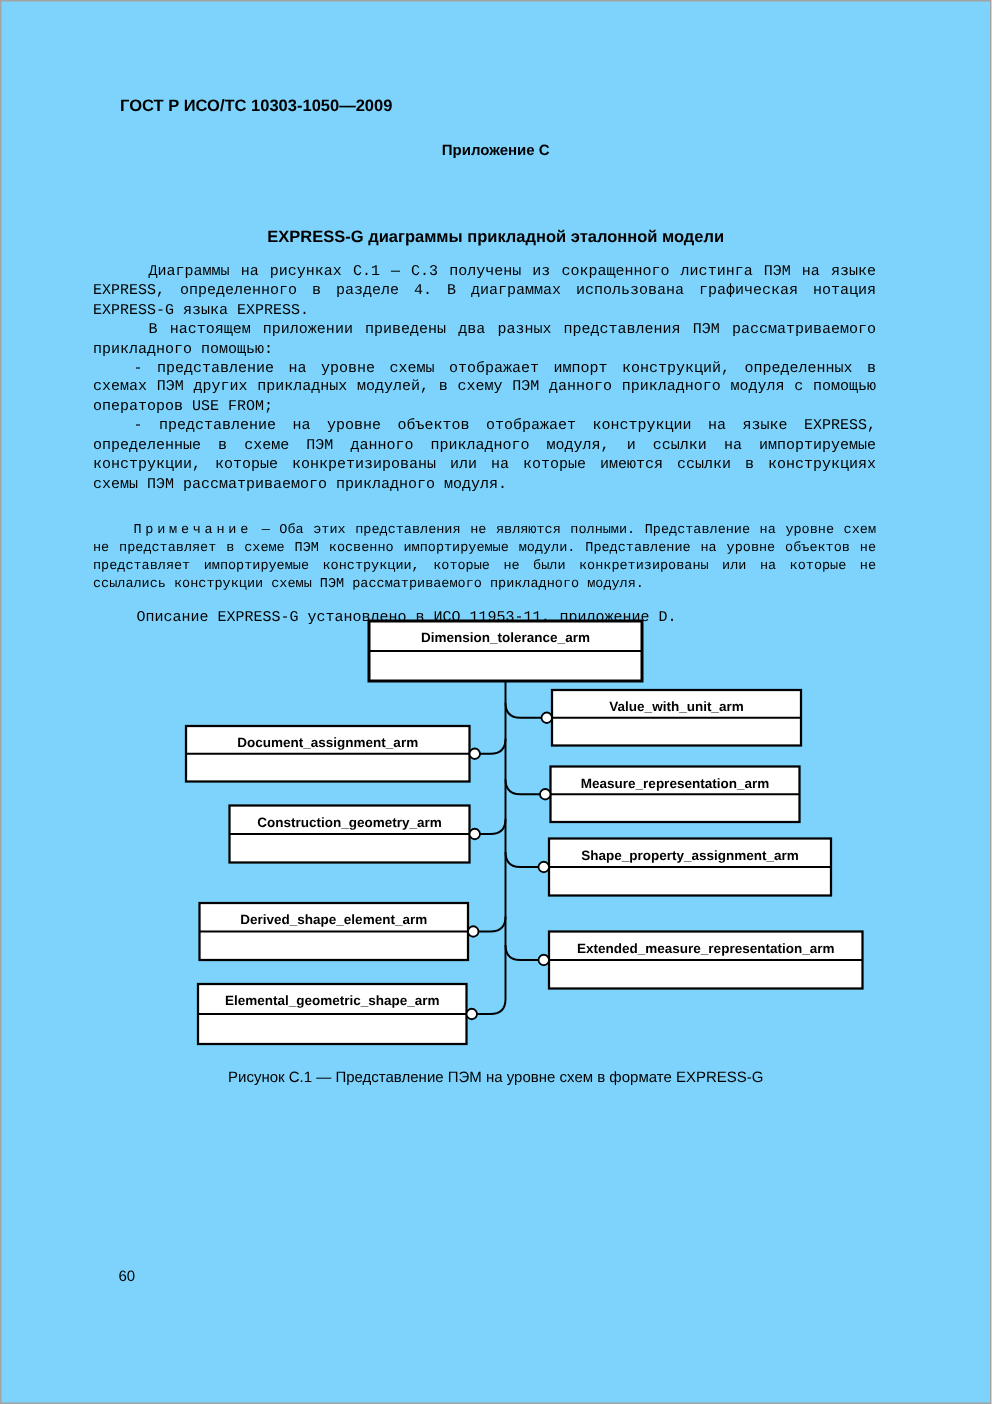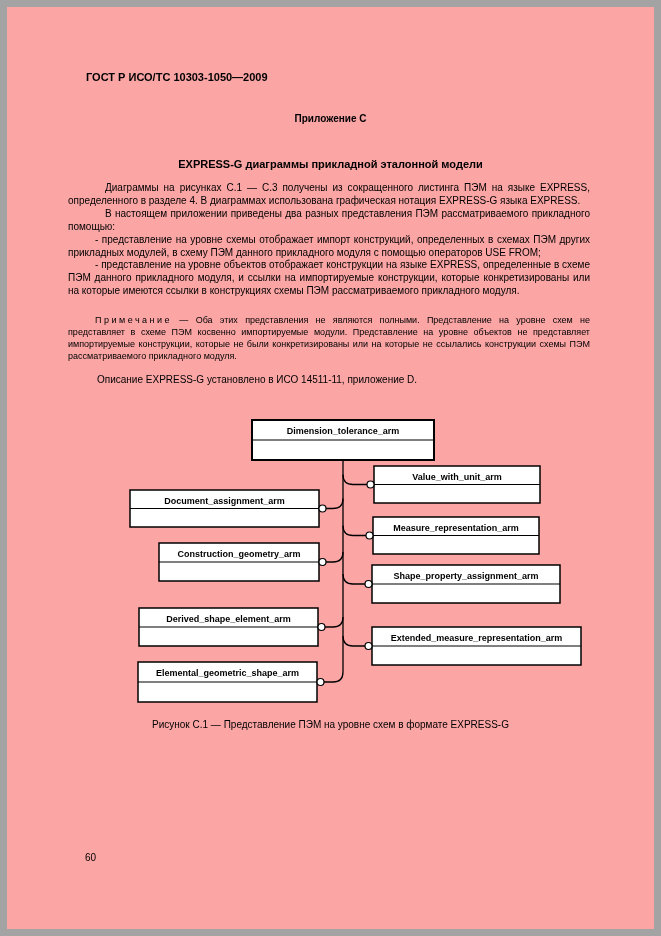--- a/index.html
+++ b/index.html
@@ -1,39 +1,39 @@
 <!DOCTYPE html>
 <html><head>
 <meta charset="utf-8">
 <style>
   html, body { margin:0; padding:0; background:#ffffff; }
   .page {
     position:relative;
     width:661px; height:936px;
-    background:#fca5a5;
-    border:7px solid #a3a3a3;
+    background:#7dd3fc;
+    border:1px solid #a3a3a3;
     box-sizing:border-box;
     font-family:"Liberation Sans", sans-serif;
     color:#000;
     overflow:hidden;
   }
   .doc-header {
     position:absolute; left:79px; top:64px;
     font-size:11px; font-weight:bold; white-space:nowrap;
   }
   .appendix {
     position:absolute; left:0; right:0; top:93px;
-    text-align:center; font-size:10px; font-weight:bold; line-height:14px;margin-top:12px;
+    text-align:center; font-size:10px; font-weight:bold; line-height:14px;
   }
   .section-title {
     position:absolute; left:0; right:0; top:151px;
     text-align:center; font-size:11px; font-weight:bold;
   }
   .content {
-    position:absolute; left:61px; top:175px; width:522px;
+    position:absolute; left:61px; top:175px; width:522px;font-family:Liberation Mono, monospace;
   }
   .content p {
     margin:0; font-size:10px; line-height:12.9px;
     text-align:justify; text-align-last:left;
   }
   .content p.para { text-indent:37px; }
   .content p.bullet { text-indent:27px; }
   .content p.note {
     margin-top:16px; font-size:9px; line-height:12px; text-indent:27px;
   }
@@ -60,21 +60,21 @@
   <div class="section-title">EXPRESS-G диаграммы прикладной эталонной модели</div>
 
   <div class="content">
     <p class="para">Диаграммы на рисунках С.1 — С.3 получены из сокращенного листинга ПЭМ на языке EXPRESS, определенного в разделе 4. В диаграммах использована графическая нотация EXPRESS-G языка EXPRESS.</p>
     <p class="para">В настоящем приложении приведены два разных представления ПЭМ рассматриваемого прикладного помощью:</p>
     <p class="bullet">- представление на уровне схемы отображает импорт конструкций, определенных в схемах ПЭМ других прикладных модулей, в схему ПЭМ данного прикладного модуля с помощью операторов USE FROM;</p>
     <p class="bullet">- представление на уровне объектов отображает конструкции на языке EXPRESS, определенные в схеме ПЭМ данного прикладного модуля, и ссылки на импортируемые конструкции, которые конкретизированы или на которые имеются ссылки в конструкциях схемы ПЭМ рассматриваемого прикладного модуля.</p>
     <p class="note"><span class="note-label">Примечание</span>
       <span>—</span>
       <span>Оба этих представления не являются полными. Представление на уровне схем не представляет в схеме ПЭМ косвенно импортируемые модули. Представление на уровне объектов не представляет импортируемые конструкции, которые не были конкретизированы или на которые не ссылались конструкции схемы ПЭМ рассматриваемого прикладного модуля.</span></p>
-    <p class="closing">Описание EXPRESS-G установлено в ИСО 14511-11, приложение D.</p>
+    <p class="closing">Описание EXPRESS-G установлено в ИСО 11953-11, приложение D.</p>
   </div>
 
   <div class="figure-area">
     <svg id="diagram-svg" width="661" height="300" viewBox="0 0 661 300">
         <rect x="245" y="8" width="182" height="40" fill="#fff" stroke="#000" stroke-width="2"></rect>
         <line x1="245" y1="28" x2="427" y2="28" stroke="#000" stroke-width="1.2"></line>
         <text x="336" y="22" text-anchor="middle" font-family="&quot;Liberation Sans&quot;, sans-serif" font-size="9" font-weight="bold" fill="#000">Dimension_tolerance_arm</text>
         <line x1="336" y1="48" x2="336" y2="260" stroke="#000" stroke-width="1.3"></line>
         <rect x="367" y="54" width="166" height="37" fill="#fff" stroke="#000" stroke-width="1.5"></rect>
         <line x1="367" y1="72.5" x2="533" y2="72.5" stroke="#000" stroke-width="1.2"></line>

